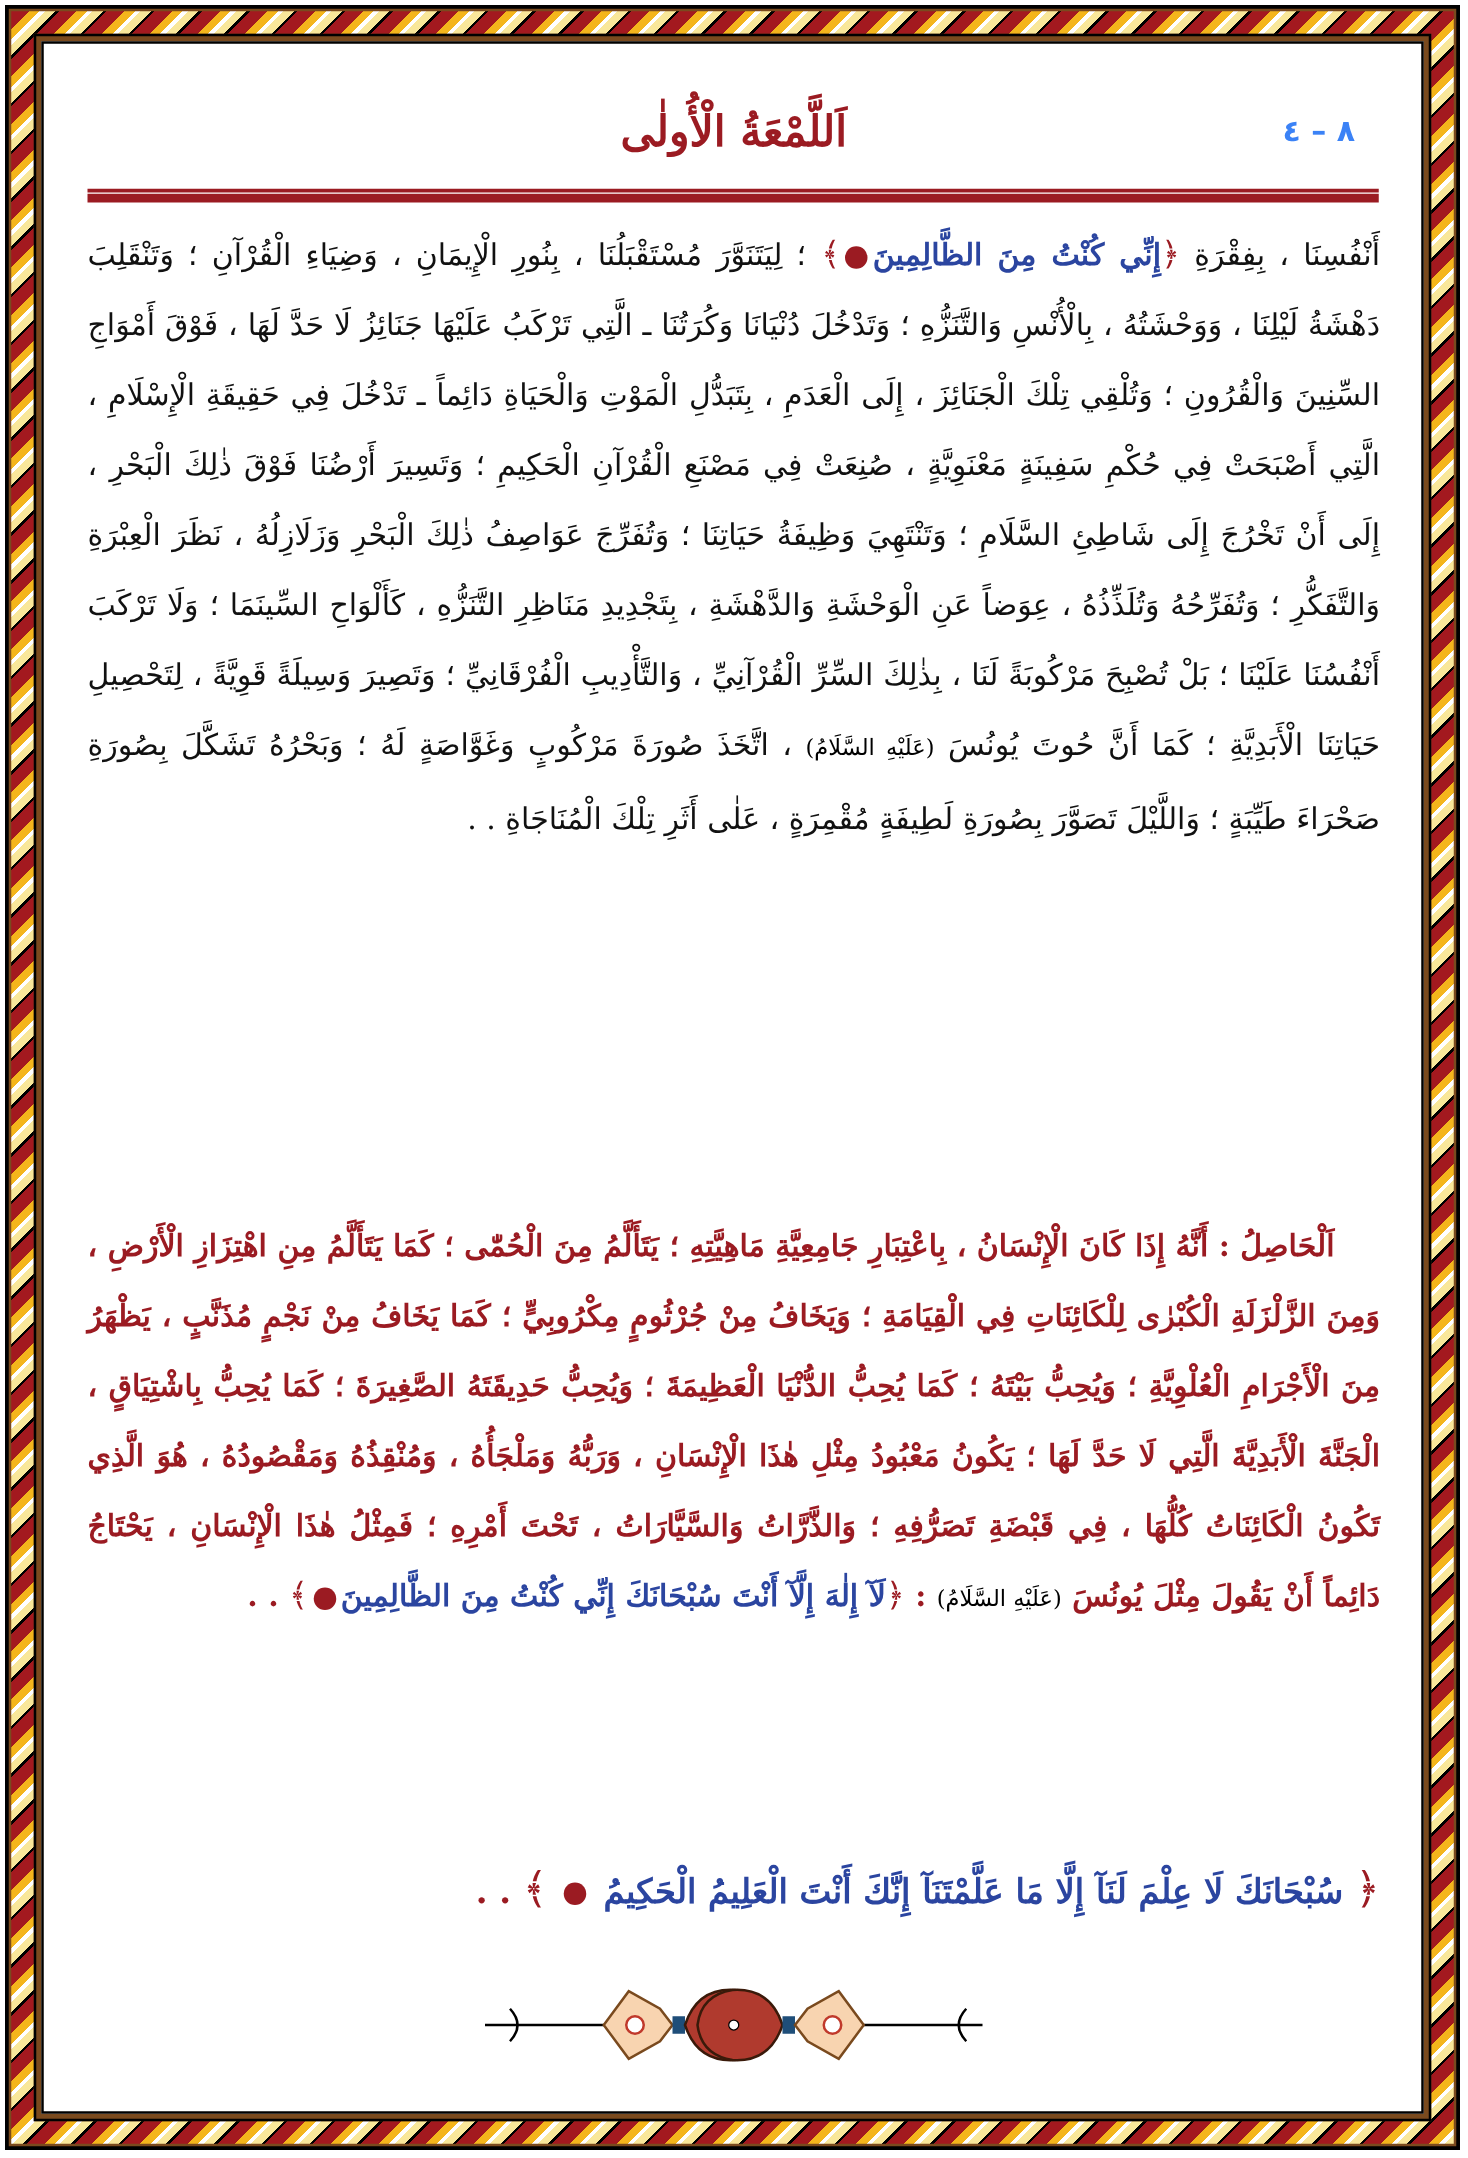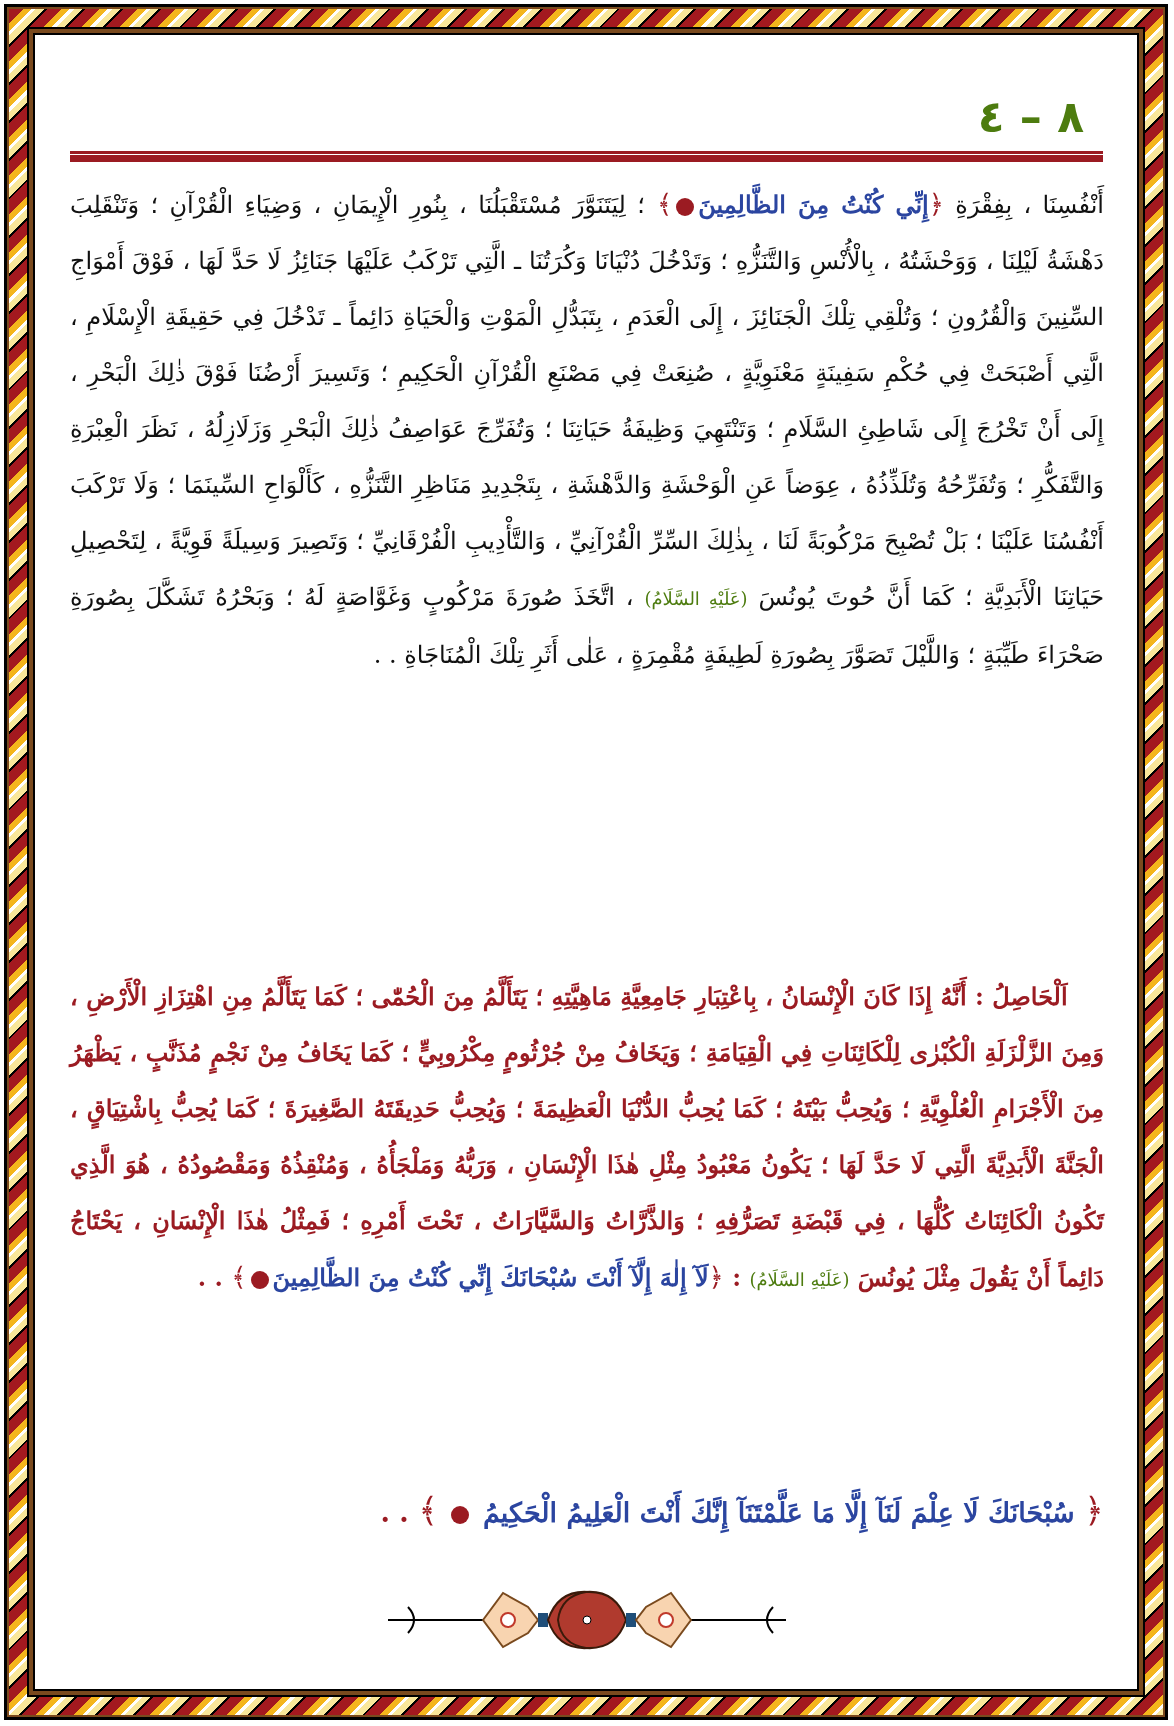--- a/index.html
+++ b/index.html
@@ -9,53 +9,54 @@
   .frame-outer { position:absolute; left:4px; top:4px; width:1164px; height:1716px; border:3px solid #000; box-sizing:border-box; background:#7a4a1e; }
   .frame-braid { position:absolute; left:9px; top:9px; width:1154px; height:1706px; box-sizing:border-box;
      background:
        repeating-linear-gradient(135deg, #a3191f 0 10px, #f4b51c 10px 16px, #ffffff 16px 19px, #f9e79a 19px 25px, #000 25px 27px);
   }
   .frame-brown-inner { position:absolute; left:27px; top:27px; width:1118px; height:1670px; box-sizing:border-box; background:#7a4a1e; border:2px solid #000; }
   .page { position:absolute; left:33px; top:33px; width:1106px; height:1658px; background:#ffffff; border:2px solid #000; box-sizing:border-box; }
 
   
   .header { position:absolute; left:70px; right:70px; top:85px; height:60px; direction:rtl; }
-  .page-number { position:absolute; right:20px; top:6px; font-family:"DejaVu Sans", sans-serif; font-size:44px; font-weight:bold; color:#4d7c0f; direction:rtl; }
+  .page-number { position:absolute; right:20px; top:6px; font-family:"DejaVu Sans", sans-serif; font-size:24px; font-weight:bold; color:#3b82f6; direction:rtl; }
   .chapter-title { position:absolute; left:0; right:0; top:0; text-align:center; font-family:"DejaVu Serif", serif; font-size:34px; font-weight:bold; color:#9b1b22; }
   .rule { position:absolute; left:70px; width:1033px; background:#9b1b22; }
   .rule.thin { top:151px; height:3px; }
   .rule.thick { top:155px; height:7px; }
 
   
   .text-block { position:absolute; left:70px; width:1034px; direction:rtl; text-align:justify; text-align-last:right; font-family:"DejaVu Serif", serif; font-size:24px; line-height:56px; }
   .para-black { top:176px; color:#111; }
   .para-red { top:969px; color:#9b1b22; font-weight:bold; }
   .indent { display:inline-block; width:28px; }
   .verse { color:#2b45a0; font-weight:bold; }
   .bracket { color:#9b1b22; font-weight:normal; font-size:26px; }
   .rosette { display:inline-block; width:18px; height:18px; border-radius:50%; background:#9b1b22; vertical-align:middle; margin:0 4px; }
-  .honorific { color:#4d7c0f; font-size:18px; font-weight:normal; }
+  .honorific { color:#000000; font-size:18px; font-weight:normal; }
 
   .final-verse { position:absolute; left:70px; width:1034px; top:1490px; text-align:right; direction:rtl; font-family:"DejaVu Serif", serif; font-size:27px; font-weight:bold; color:#2b45a0; }
   .final-verse .bracket { font-size:34px; }
   .dots { color:#9b1b22; }
 
   
   .ornament { position:absolute; left:378px; top:1585px; width:418px; height:70px; }
 </style>
 </head>
 <body>
 
 <div class="frame-outer"></div>
 <div class="frame-braid"></div>
 <div class="frame-brown-inner"></div>
 <div class="page"></div>
 
 <div class="header">
   <span class="page-number">٨ – ٤</span>
+  <div class="chapter-title">اَللَّمْعَةُ الْأُولٰى</div>
 </div>
 <div class="rule thin"></div>
 <div class="rule thick"></div>
 
 <div class="text-block para-black">
   <span>أَنْفُسِنَا ، بِفِقْرَةِ</span>
   <span class="verse">
     <span class="bracket">﴿</span><span>إِنِّي كُنْتُ مِنَ الظَّالِمِينَ</span><span class="rosette"></span><span class="bracket">﴾</span>
   </span>
   <span>؛ لِيَتَنَوَّرَ مُسْتَقْبَلُنَا ، بِنُورِ الْإِيمَانِ ، وَضِيَاءِ الْقُرْآنِ ؛ وَتَنْقَلِبَ دَهْشَةُ لَيْلِنَا ، وَوَحْشَتُهُ ، بِالْأُنْسِ وَالتَّنَزُّهِ ؛ وَتَدْخُلَ دُنْيَانَا وَكُرَتُنَا ـ الَّتِي تَرْكَبُ عَلَيْهَا جَنَائِزُ لَا حَدَّ لَهَا ، فَوْقَ أَمْوَاجِ السِّنِينَ وَالْقُرُونِ ؛ وَتُلْقِي تِلْكَ الْجَنَائِزَ ، إِلَى الْعَدَمِ ، بِتَبَدُّلِ الْمَوْتِ وَالْحَيَاةِ دَائِماً ـ تَدْخُلَ فِي حَقِيقَةِ الْإِسْلَامِ ، الَّتِي أَصْبَحَتْ فِي حُكْمِ سَفِينَةٍ مَعْنَوِيَّةٍ ، صُنِعَتْ فِي مَصْنَعِ الْقُرْآنِ الْحَكِيمِ ؛ وَتَسِيرَ أَرْضُنَا فَوْقَ ذٰلِكَ الْبَحْرِ ، إِلَى أَنْ تَخْرُجَ إِلَى شَاطِئِ السَّلَامِ ؛ وَتَنْتَهِيَ وَظِيفَةُ حَيَاتِنَا ؛ وَتُفَرِّجَ عَوَاصِفُ ذٰلِكَ الْبَحْرِ وَزَلَازِلُهُ ، نَظَرَ الْعِبْرَةِ وَالتَّفَكُّرِ ؛ وَتُفَرِّحُهُ وَتُلَذِّذُهُ ، عِوَضاً عَنِ الْوَحْشَةِ وَالدَّهْشَةِ ، بِتَجْدِيدِ مَنَاظِرِ التَّنَزُّهِ ، كَأَلْوَاحِ السِّينَمَا ؛ وَلَا تَرْكَبَ أَنْفُسُنَا عَلَيْنَا ؛ بَلْ تُصْبِحَ مَرْكُوبَةً لَنَا ، بِذٰلِكَ السِّرِّ الْقُرْآنِيِّ ، وَالتَّأْدِيبِ الْفُرْقَانِيِّ ؛ وَتَصِيرَ وَسِيلَةً قَوِيَّةً ، لِتَحْصِيلِ حَيَاتِنَا الْأَبَدِيَّةِ ؛ كَمَا أَنَّ حُوتَ يُونُسَ</span>

